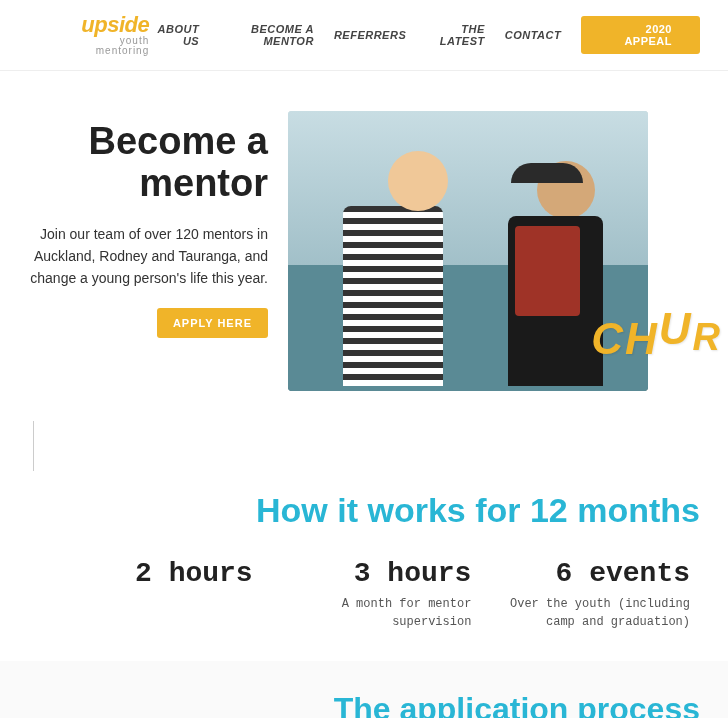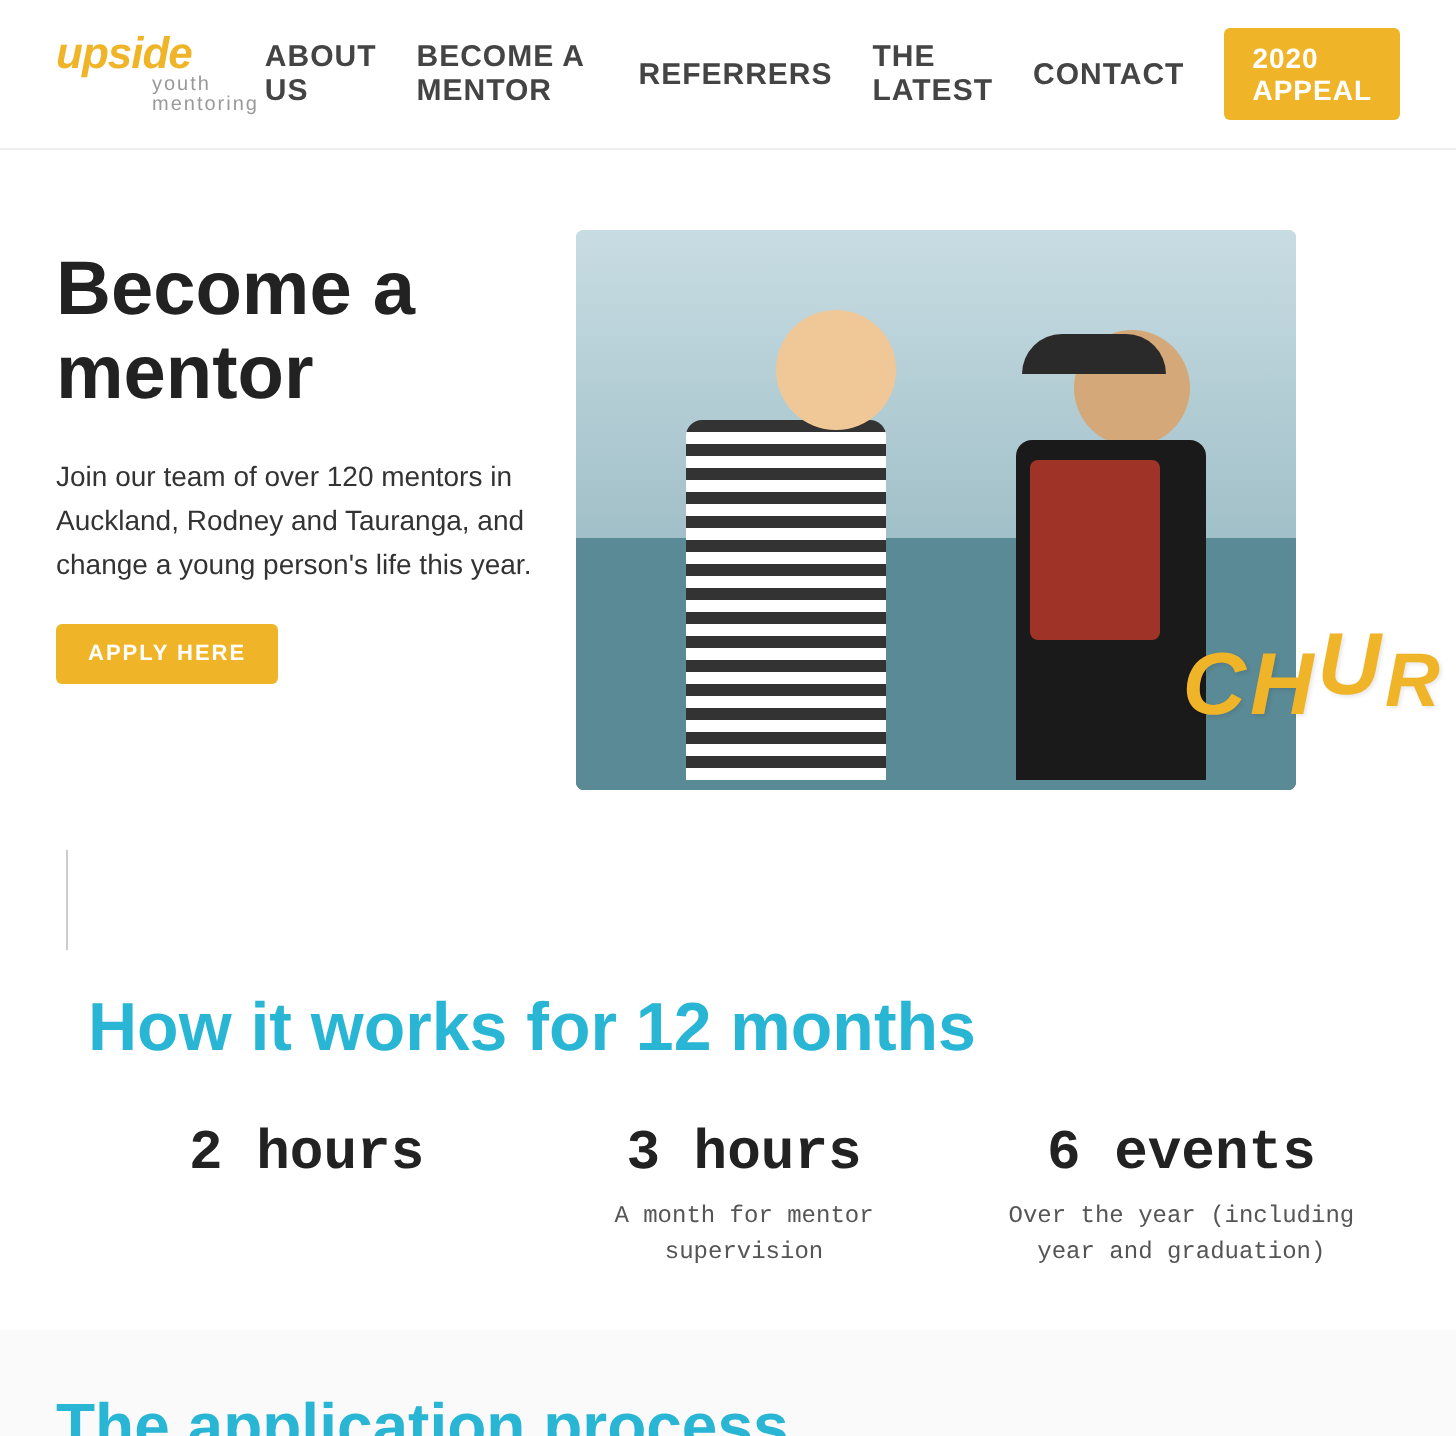--- a/index.html
+++ b/index.html
@@ -1,30 +1,30 @@
 <!DOCTYPE html>
 <html><head>
   <meta charset="utf-8">
   <style>
-    * { margin: 0; padding: 0; box-sizing: border-box; }
+    * { margin: 0; padding: 0; box-sizing: border-box; text-align: right; }
     body { font-family: Arial, sans-serif; background: #fff; width: 728px; overflow-x: hidden; }
 
     
     nav {
       display: flex; align-items: center; justify-content: space-between;
       padding: 14px 28px; background: #fff; border-bottom: 1px solid #eee;
     }
     .logo { display: flex; flex-direction: column; line-height: 1; }
     .logo-upside { color: #f0b429; font-size: 22px; font-weight: 900; font-style: italic; letter-spacing: -0.5px; }
     .logo-sub { color: #999; font-size: 10px; letter-spacing: 1px; margin-left: 48px; }
     .nav-links { display: flex; gap: 20px; align-items: center; }
-    .nav-link { color: #444; font-size: 15px; font-weight: 600; text-decoration: none; letter-spacing: 0.5px; cursor: pointer; }
+    .nav-link { color: #444; font-size: 11px; font-weight: 600; text-decoration: none; letter-spacing: 0.5px; cursor: pointer; font-style: italic; }
     .nav-appeal {
-      background: #f0b429; color: #fff; font-size: 14px; font-weight: 700;
-      padding: 7px 14px; border-radius: 3px; cursor: pointer; letter-spacing: 0.5px;
+      background: #f0b429; color: #fff; font-size: 11px; font-weight: 700;
+      padding: 7px 28px; border-radius: 3px; cursor: pointer; letter-spacing: 0.5px;
     }
 
     
     .hero {
       display: flex; align-items: flex-start; padding: 40px 28px 20px 28px;
       position: relative; min-height: 320px;
     }
     .hero-text { flex: 0 0 260px; padding-right: 20px; margin-top: 10px; }
     .hero-title { font-size: 38px; font-weight: 900; color: #222; line-height: 1.1; margin-bottom: 18px; }
     .hero-desc { font-size: 14px; color: #333; line-height: 1.6; margin-bottom: 18px; }
@@ -135,21 +135,21 @@
   <div class="how-grid">
     <div class="how-item">
       <div class="how-number">2 hours</div>
     </div>
     <div class="how-item">
       <div class="how-number">3 hours</div>
       <div class="how-desc">A month for mentor supervision</div>
     </div>
     <div class="how-item">
       <div class="how-number">6 events</div>
-      <div class="how-desc">Over the year (including year and graduation)</div>
+      <div class="how-desc">Over the youth (including camp and graduation)</div>
     </div>
   </div>
 </div>
 
 <div class="app-section">
   <h2 class="app-title">The application process</h2>
 
 </div>
 
 </body></html>

